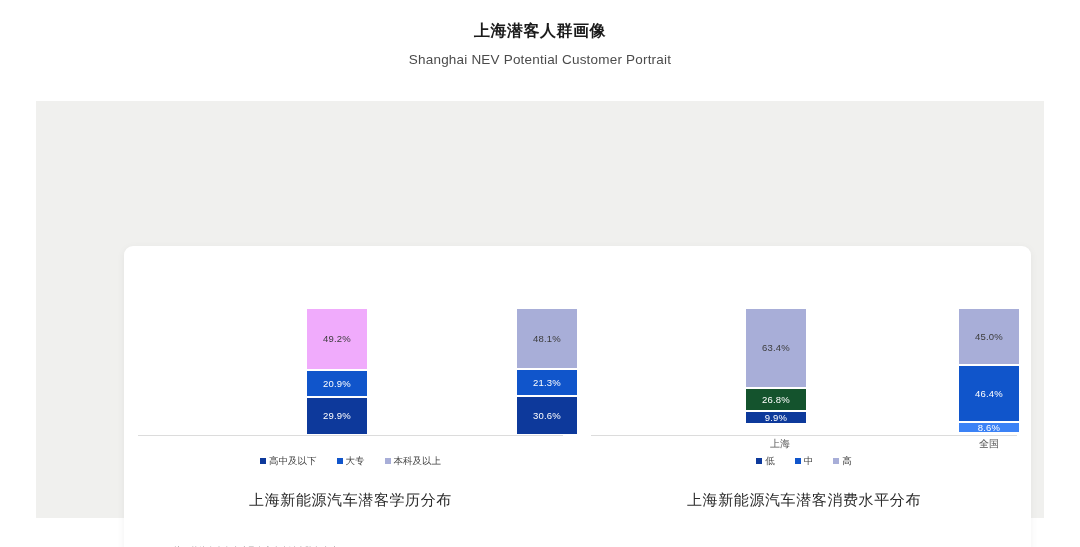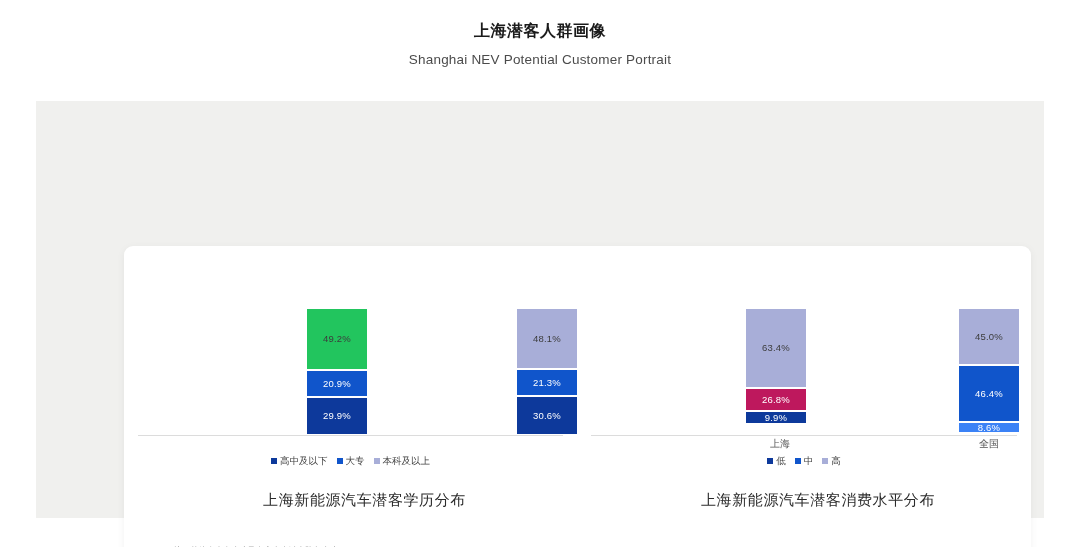--- a/index.html
+++ b/index.html
@@ -134,21 +134,21 @@
 
   
   .legend {
     position: absolute;
     top: 209px;
     left: 0;
     width: 100%;
     display: flex;
     justify-content: center;
     align-items: center;
-    gap: 9px;
+    gap: 20px;
   }
   .legend-item {
     display: flex;
     align-items: center;
     gap: 3px;
     font-size: 9.5px;
     color: #3f3f3f;
     line-height: 12px;
   }
   .legend-swatch {
@@ -161,21 +161,20 @@
   .chart-caption {
     position: absolute;
     top: 243px;
     left: 0;
     width: 100%;
     text-align: center;
     font-size: 15px;
     color: #2b2b2b;
     letter-spacing: 0.6px;
     line-height: 22px;
-    margin-left: 14px;
   }
 
   
   .footnote {
     position: absolute;
     left: 50px;
     top: 299px;
     font-size: 8px;
     color: #5a5a5a;
     letter-spacing: 0.2px;
@@ -192,21 +191,21 @@
 
 <div class="gray-panel">
   <div class="white-card">
     <div class="charts-row">
 
       <div class="chart-block left">
         <div class="plot">
           <div class="axis-line"></div>
 
           <div class="bar" id="c0-bar0" style="left: 182px; height: 127px;">
-            <div class="seg high" style="height: 62.484px; background: #22c55e;">49.2%</div>
+            <div class="seg high" style="height: 62.484px; background: #f0abfc;">49.2%</div>
             <div class="seg mid" style="height: 26.543px; background: rgb(16, 85, 203);">20.9%</div>
             <div class="seg low" style="height: 37.973px; background: rgb(13, 57, 155);">29.9%</div>
           </div>
 
           <div class="bar" id="c0-bar1" style="left: 392px; height: 127px;">
             <div class="seg high" style="height: 61.087px; background: rgb(168, 174, 216);">48.1%</div>
             <div class="seg mid" style="height: 27.051px; background: rgb(16, 85, 203);">21.3%</div>
             <div class="seg low" style="height: 38.862px; background: rgb(13, 57, 155);">30.6%</div>
           </div>
         </div>
@@ -233,21 +232,21 @@
 
         <div class="chart-caption">上海新能源汽车潜客学历分布</div>
       </div>
 
       <div class="chart-block right">
         <div class="plot">
           <div class="axis-line"></div>
 
           <div class="bar" id="c1-bar0" style="left: 168px; height: 127px;">
             <div class="seg high" style="height: 80.4376px; background: rgb(168, 174, 216);">63.4%</div>
-            <div class="seg mid" style="height: 23px; background: #be185d;">26.8%</div>
+            <div class="seg mid" style="height: 23px; background: #14532d;">26.8%</div>
             <div class="seg low" style="height: 12.5604px; background: rgb(13, 57, 155);">9.9%</div>
           </div>
 
           <div class="bar" id="c1-bar1" style="left: 381px; height: 127px;">
             <div class="seg high" style="height: 57.15px; background: rgb(168, 174, 216);">45.0%</div>
             <div class="seg mid" style="height: 57px; background: rgb(16, 85, 203);">46.4%</div>
             <div class="seg low" style="height: 10.922px; background: #3b82f6;">8.6%</div>
           </div>
         </div>
 

